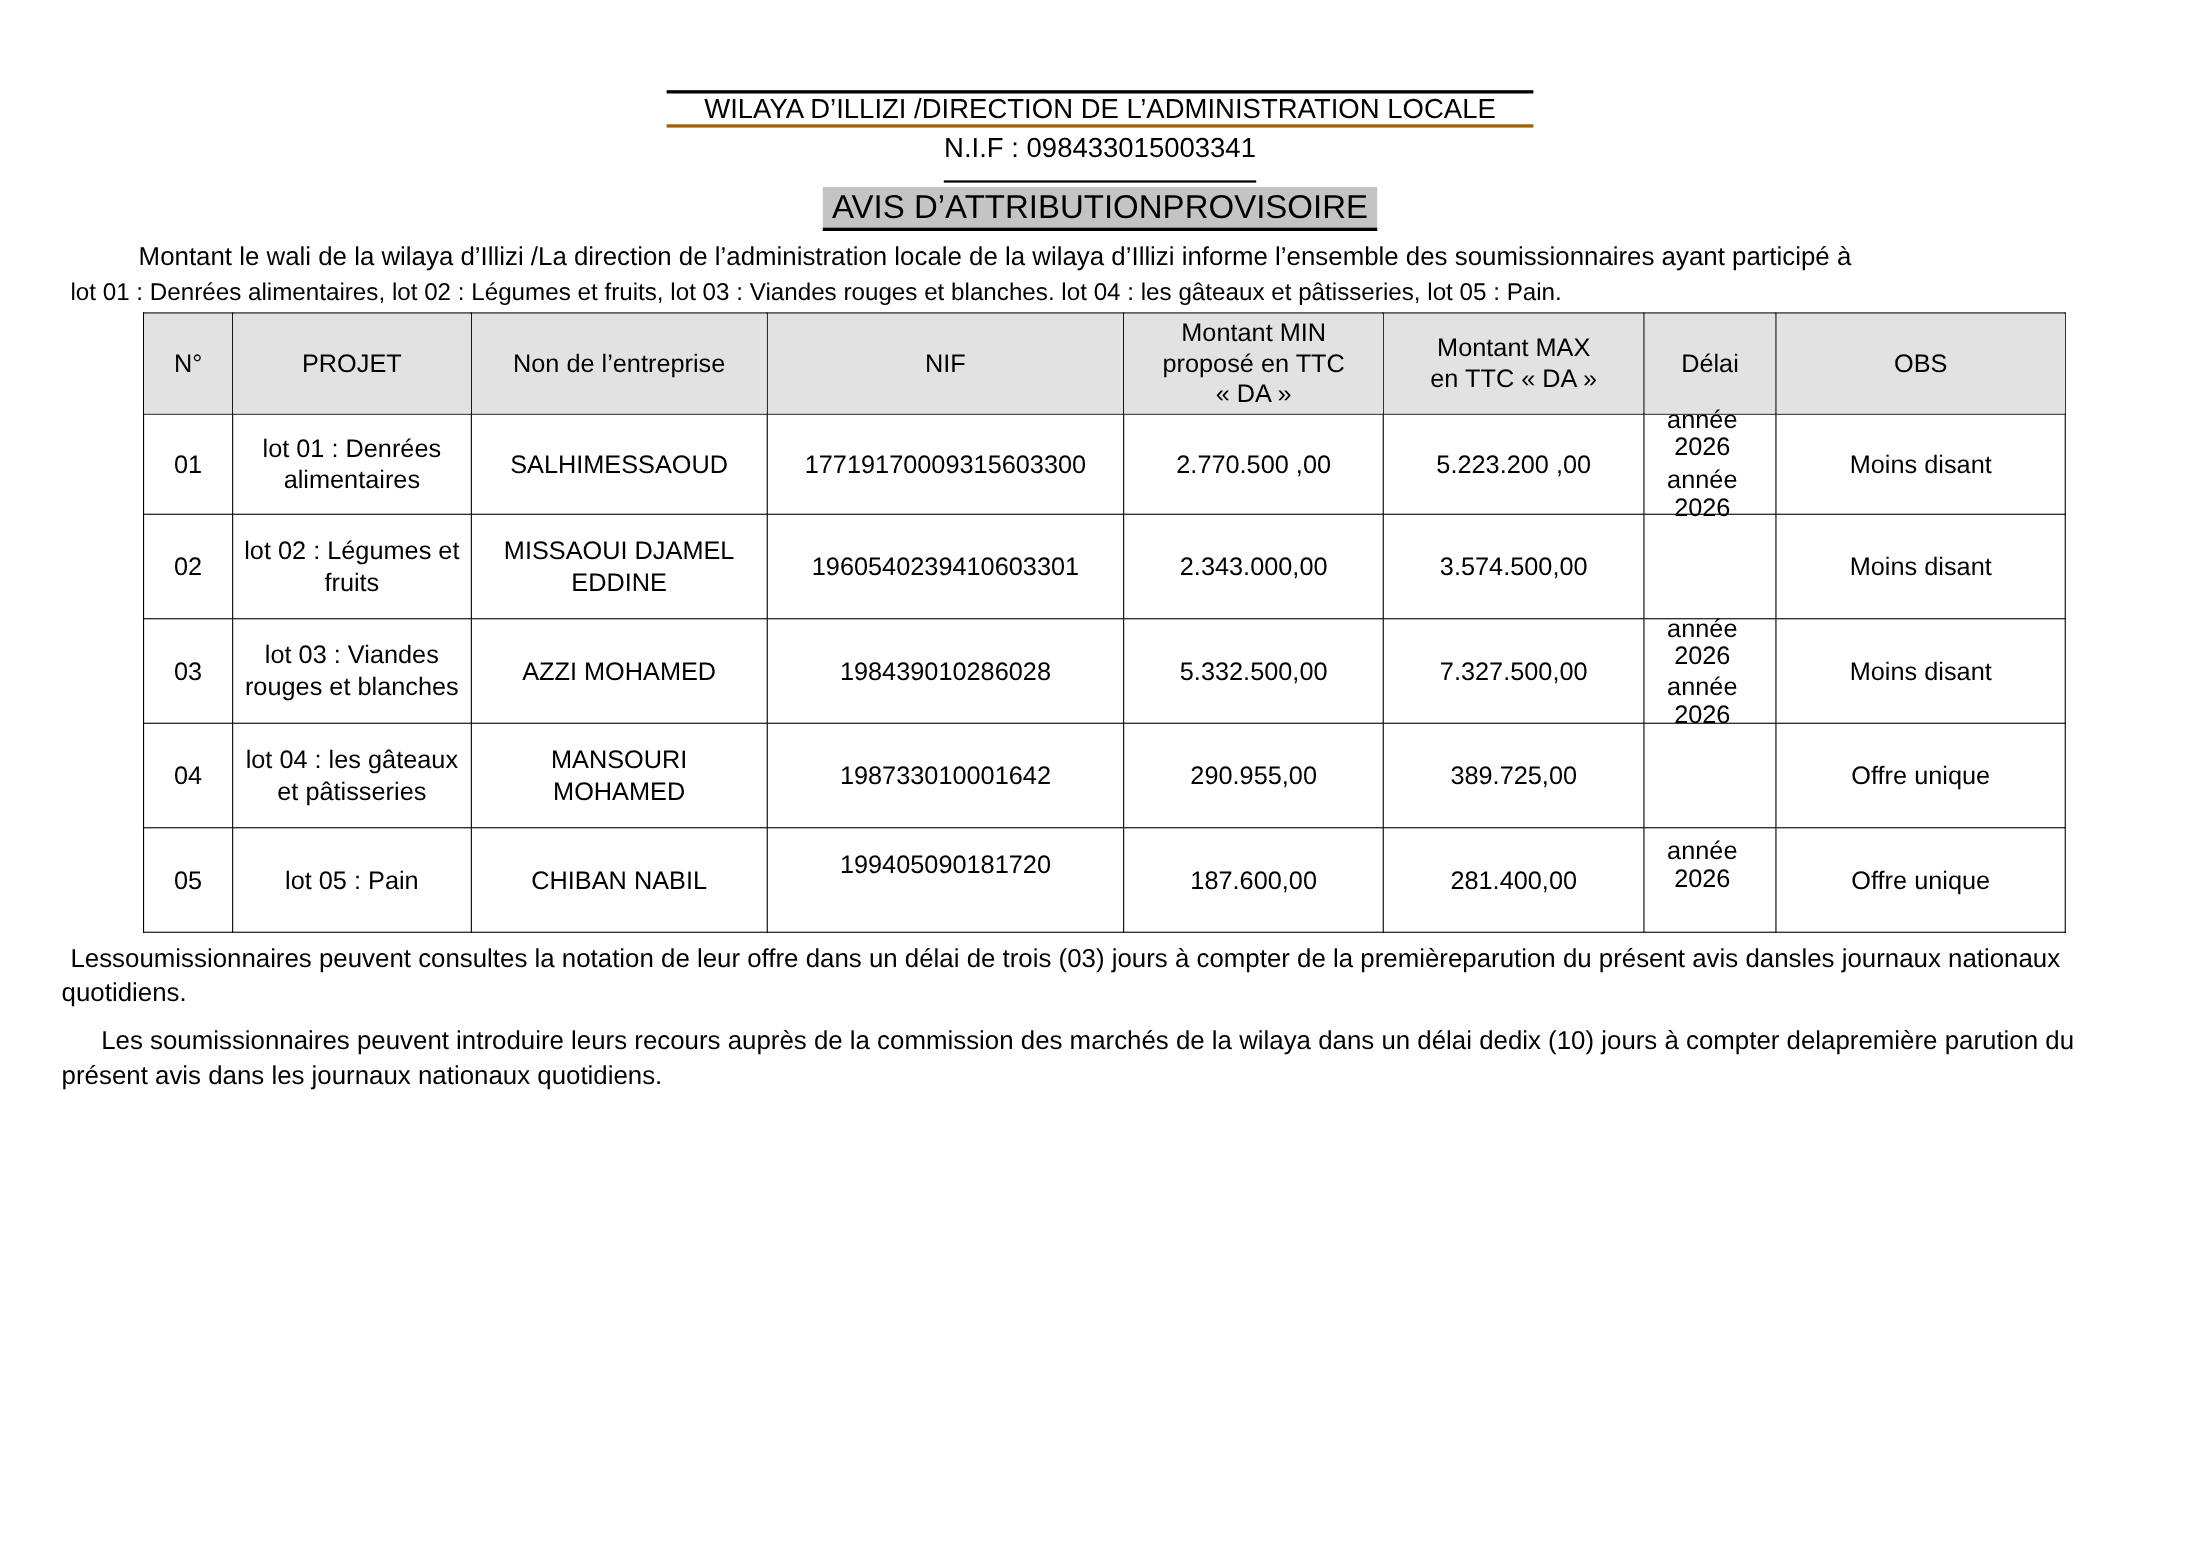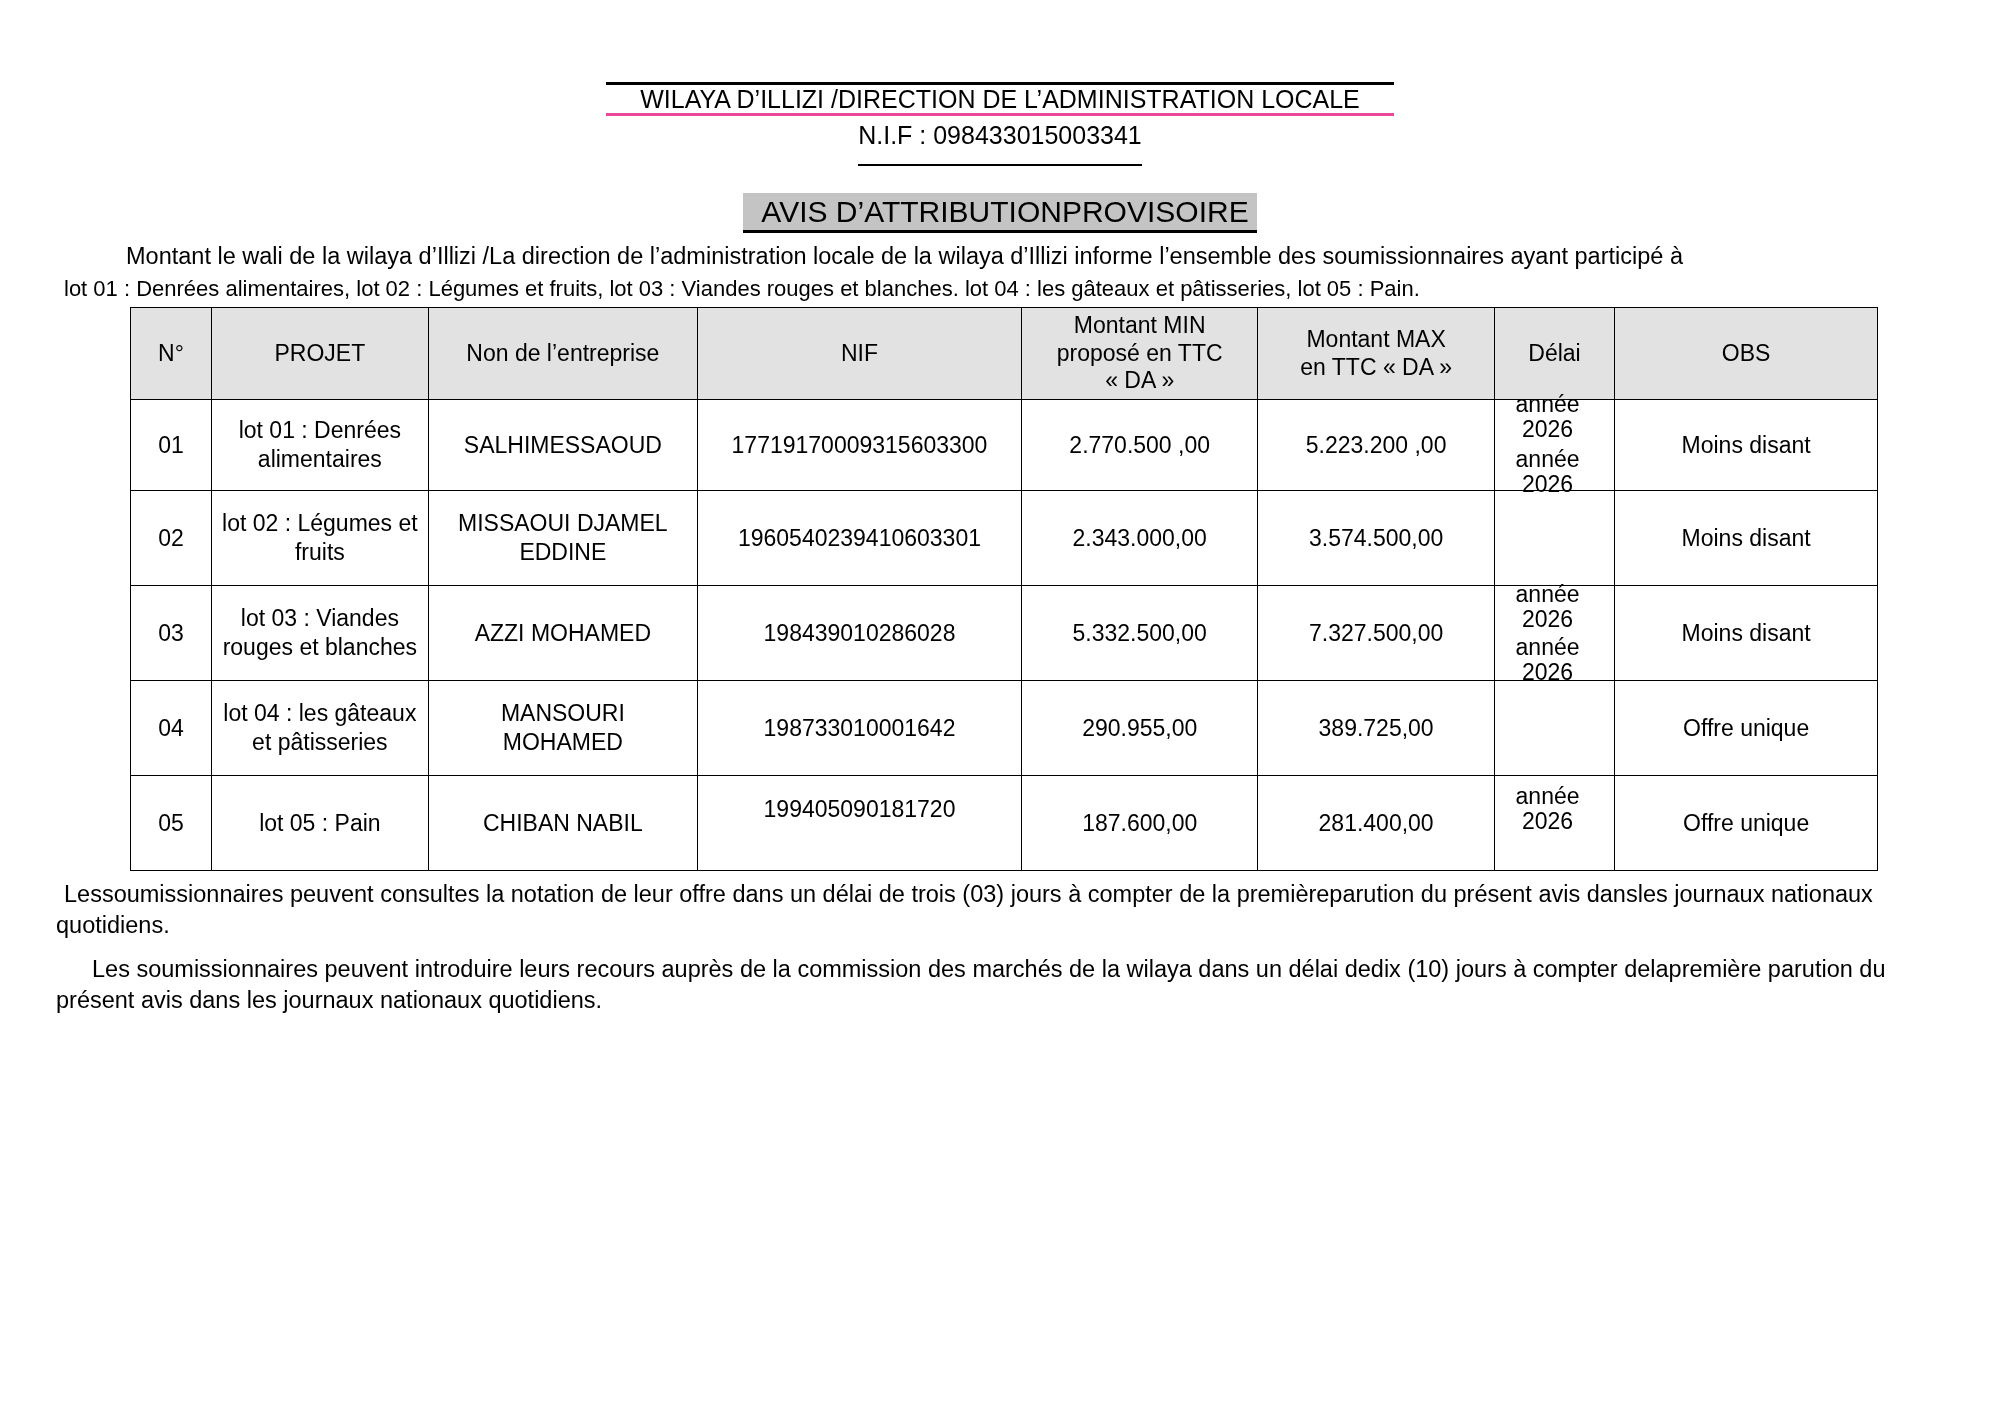--- a/index.html
+++ b/index.html
@@ -40,44 +40,43 @@
     position: relative;
     display: block;
     margin-top: 1px;
   }
   .hdr-line2 {
     font-size: 25px;
     line-height: 1.05;
     display: inline-block;
     white-space: nowrap;
     border-top: 3px solid #000;
-    border-bottom: 3px solid #ec4899;
+    border-bottom: 3px solid #a16207;
     padding: 1px 34px 1px 34px;
   }
   .hdr-nif {
     font-size: 25px;
     line-height: 1.2;
     display: inline-block;
     white-space: nowrap;
     margin-top: 4px;
     border-bottom: 2px solid #000;
     padding-bottom: 14px;
   }
   .hdr-title-wrap {
     display: block;
     margin-top: 4px;
   }
   .hdr-title {
     font-size: 30px;
     display: inline-block;
     white-space: nowrap;
     background: #c4c4c4;
-    padding: 2px 8px 1px 18px;
+    padding: 2px 8px 1px 8px;
     border-bottom: 3px solid #000;
-    margin-top: 23px;
   }
 
   
   .body-text {
     margin: 0 64px 0 64px;
     font-size: 23.5px;
     line-height: 1.33;
   }
   .p1 { margin-top: 18px; }
   .p1 .ind { display: inline-block; width: 62px; }

